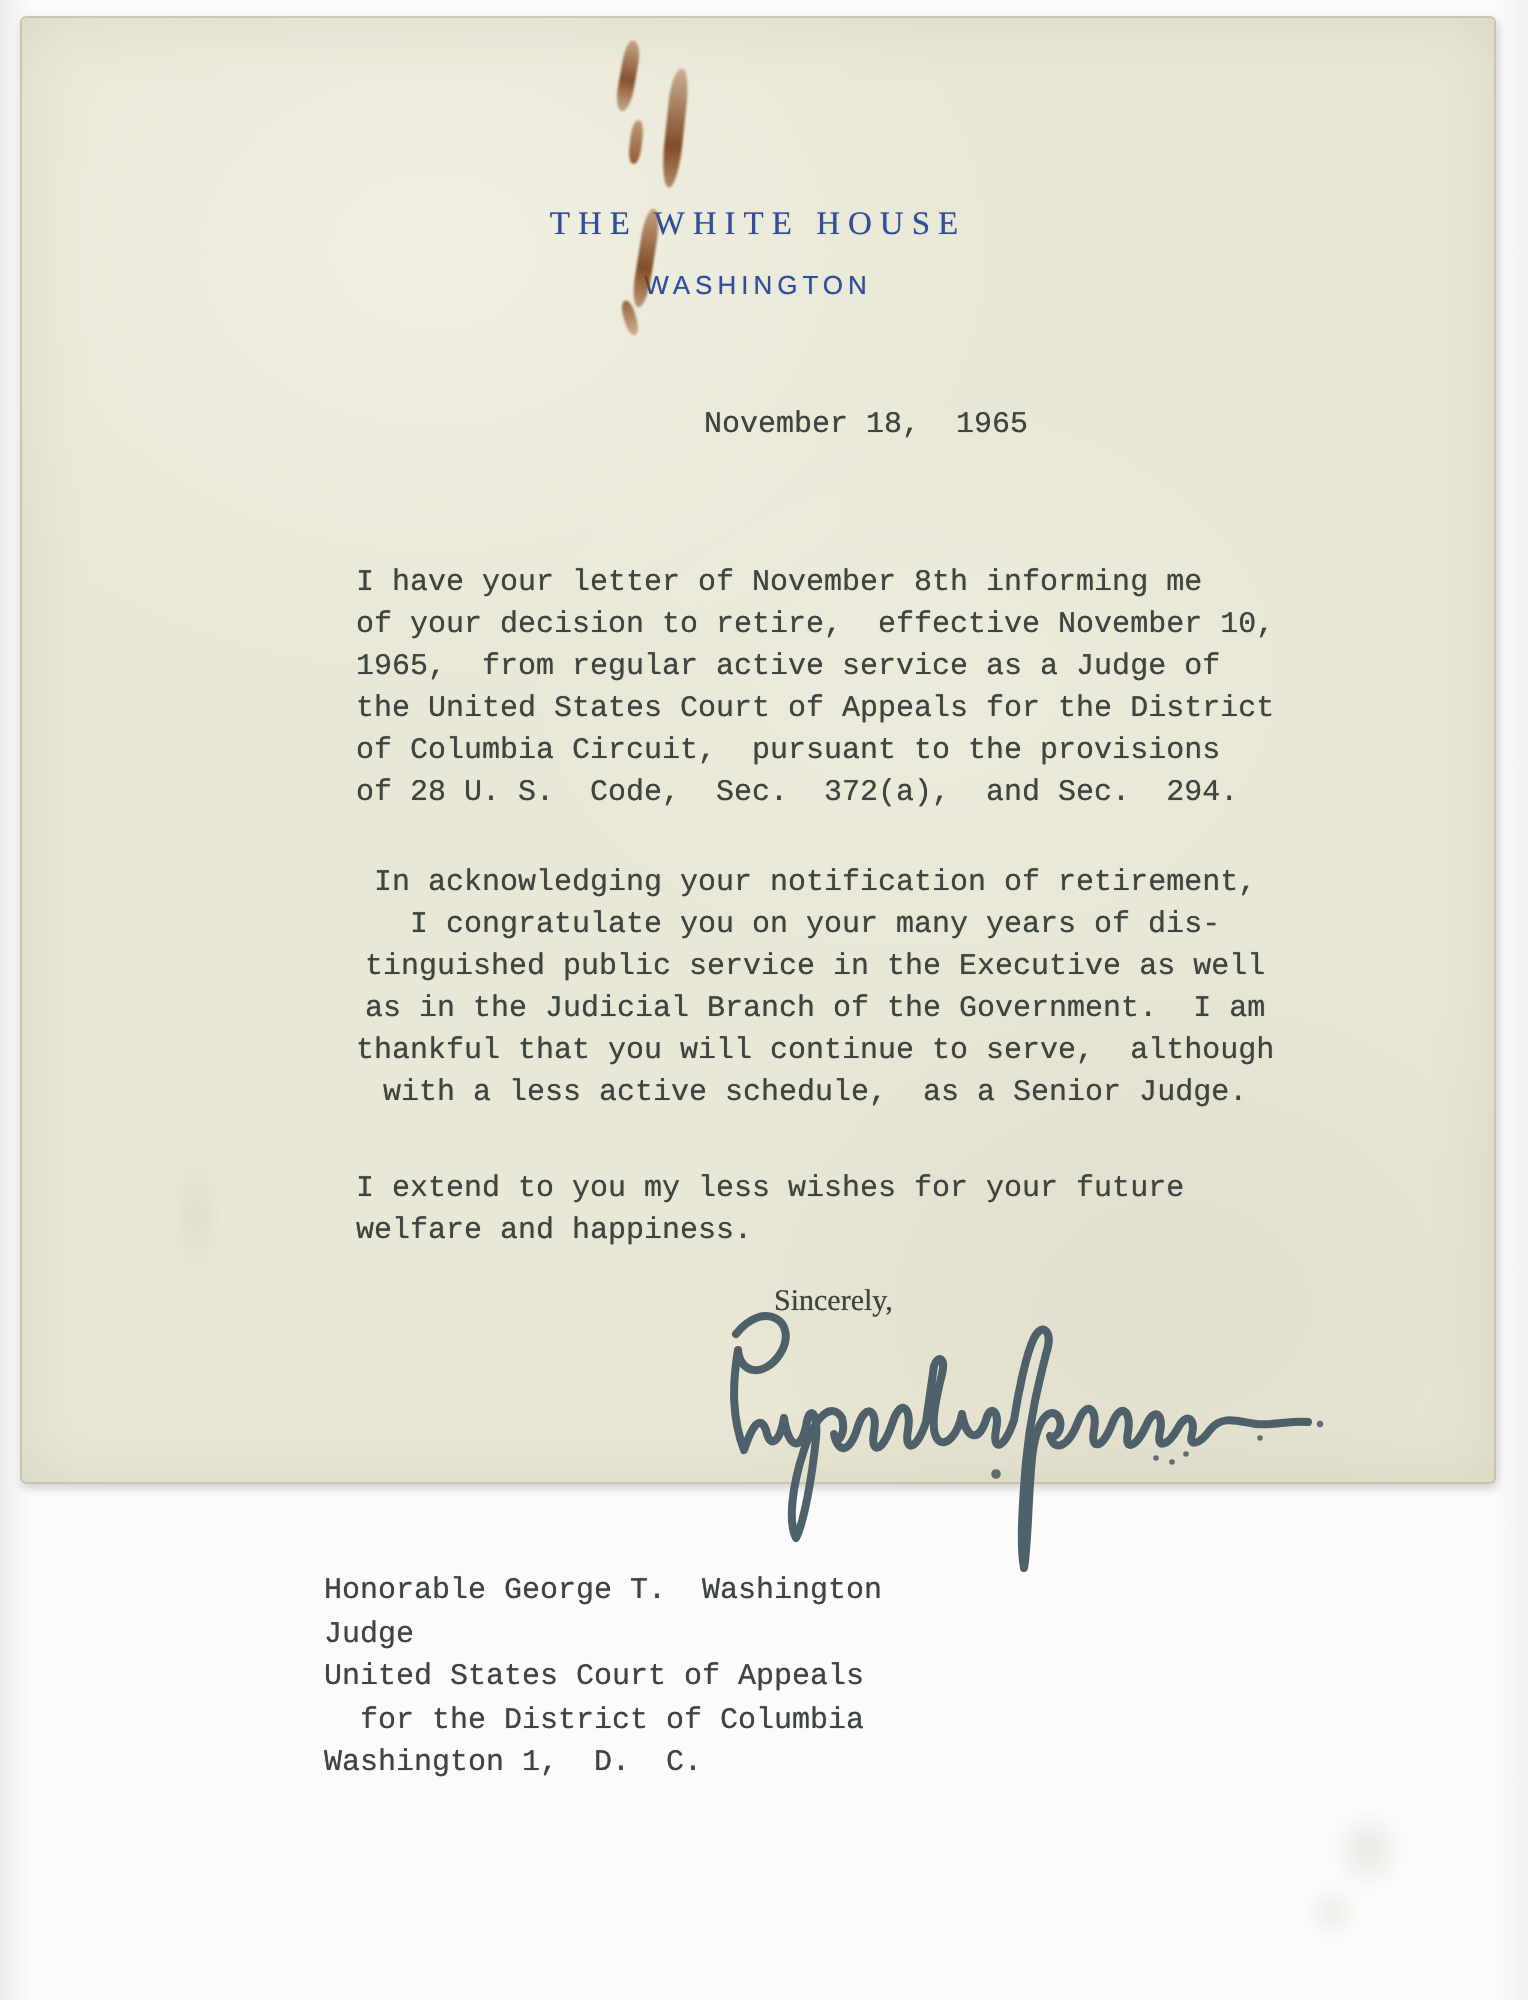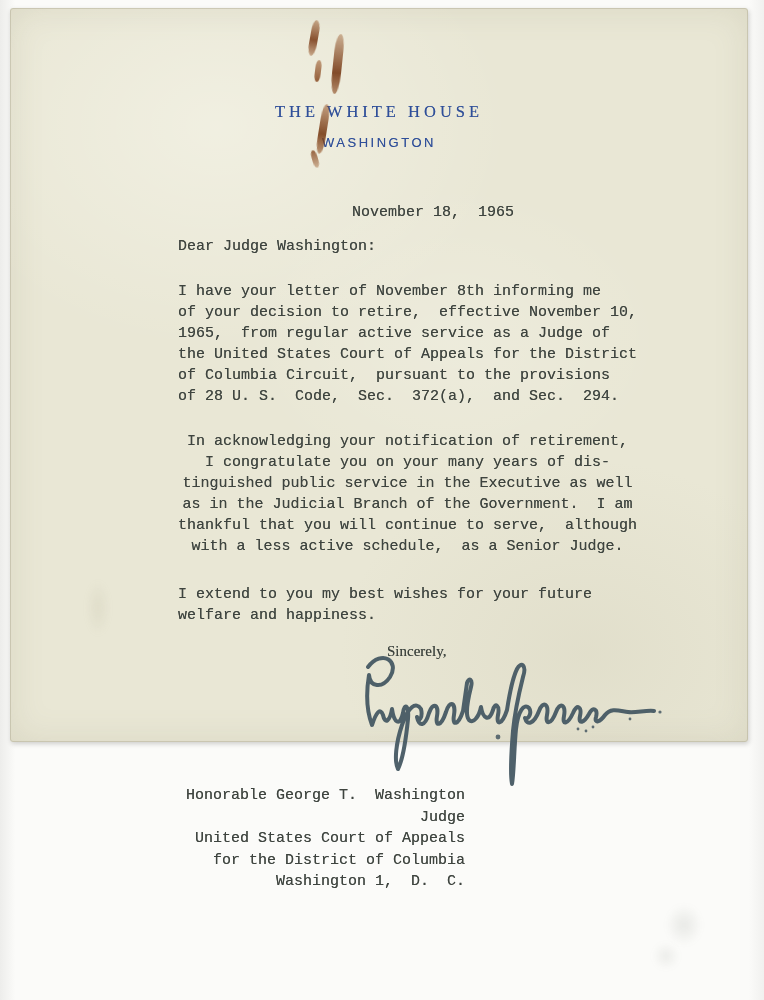--- a/index.html
+++ b/index.html
@@ -66,21 +66,21 @@
     letter-spacing: 2.5px;
     color: var(--letterhead-blue);
     text-shadow: 0 0 0.4px rgba(47,79,153,0.6);
   }
   .date-line   { left: 342px; top: 166px; margin-top: 28px; }
   .salutation  { left: 168px; top: 228px; }
   .para-1      { left: 168px; top: 273px; font-family: Liberation Mono, monospace; }
   .para-2      { left: 168px; top: 423px; text-align: center; }
   .para-3      { left: 168px; top: 576px; }
   .closing     { left: 377px; top: 633px; font-family: Liberation Serif, serif; }
-  .recipient   { left: 176px; top: 777px; line-height: 21.5px; text-align: right; }
+  .recipient   { left: 152px; top: 777px; line-height: 21.5px; }
 
   .signature-svg {
     position: absolute;
     left: 320px; top: 641px;
     width: 350px; height: 142px;
     overflow: visible;
   }
   .signature-svg path {
     fill: none;
     stroke: var(--signature-ink);
@@ -129,37 +129,36 @@
 
 <div class="scene">
   <div class="paper">
 
     <div class="letterhead-title">THE WHITE HOUSE</div>
 
     <div class="letterhead-sub">WASHINGTON</div>
 
     <div class="mono date-line">November 18,  1965</div>
 
-    <div class="mono salutation">Dear Judge Washington:</div>
 
     <div class="mono para-1">I have your letter of November 8th informing me
 of your decision to retire,  effective November 10,
 1965,  from regular active service as a Judge of
 the United States Court of Appeals for the District
 of Columbia Circuit,  pursuant to the provisions
 of 28 U. S.  Code,  Sec.  372(a),  and Sec.  294.</div>
 
     <div class="mono para-2">In acknowledging your notification of retirement,
 I congratulate you on your many years of dis-
 tinguished public service in the Executive as well
 as in the Judicial Branch of the Government.  I am
 thankful that you will continue to serve,  although
 with a less active schedule,  as a Senior Judge.</div>
 
-    <div class="mono para-3">I extend to you my best wishes for your future
+    <div class="mono para-3">I extend to you my less wishes for your future
 welfare and happiness.</div>
 
     <div class="mono closing">Sincerely,</div>
 
     <svg class="signature-svg" viewBox="0 0 350 142">
       <path d="
         M38,18
         C52,0 70,12 60,28
         C52,40 40,38 39,26
         C36,44 36,60 42,76

